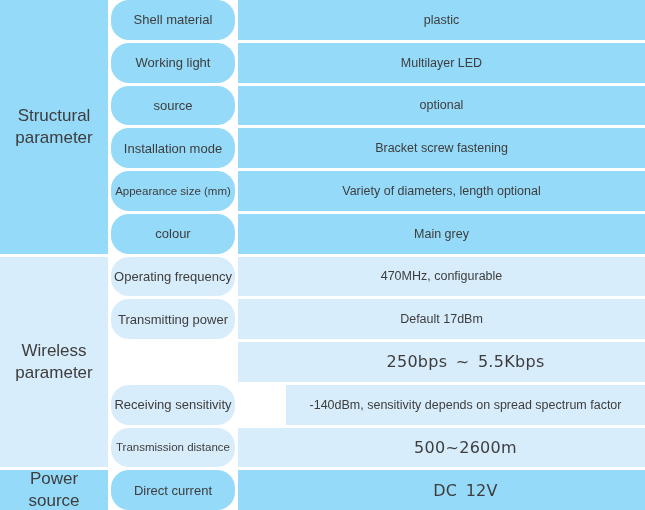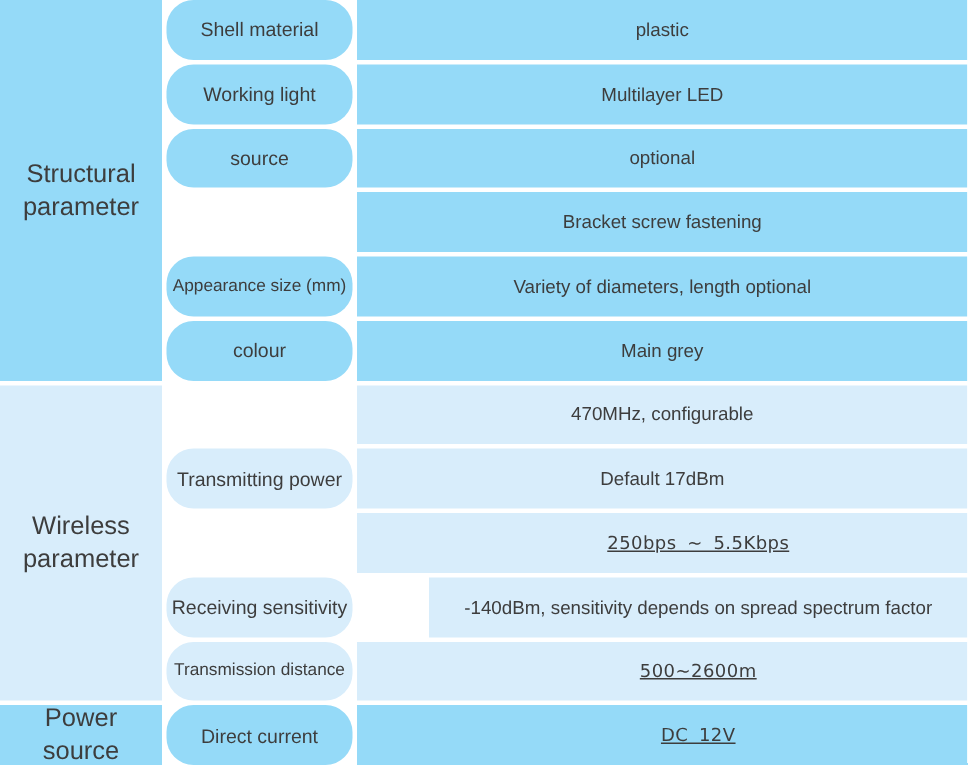--- a/index.html
+++ b/index.html
@@ -56,54 +56,55 @@
 
   
   .value {
     grid-column: 3;
     font-size: 12.5px;
     white-space: nowrap;
   }
   .value.full { padding-right: 0; margin-left: 48px; }   
   .value.alt {
     font-family: "DejaVu Sans", sans-serif;
-    font-size: 12px;
+    font-size: 16px;
     padding-right: 4px;
     padding-left: 52px;               
     letter-spacing: 0.3px;
     word-spacing: 3px;
-    text-decoration: underline;
   }
 </style>
 </head>
 <body>
 
 <div class="spec-table">
 
   <div class="cell med sec sec-structural">Structural parameter</div>
   <div class="cell light sec sec-wireless">Wireless parameter</div>
   <div class="cell med sec sec-power">Power source</div>
 
   <div class="cell med label" style="grid-row:1">Shell material</div>
   <div class="cell med value" style="grid-row:1">plastic</div>
 
   <div class="cell med label" style="grid-row:2">Working light</div>
   <div class="cell med value" style="grid-row:2">Multilayer LED</div>
 
   <div class="cell med label" style="grid-row:3">source</div>
   <div class="cell med value" style="grid-row:3">optional</div>
 
+  <div class="cell med label" style="grid-row:4">Installation mode</div>
   <div class="cell med value" style="grid-row:4">Bracket screw fastening</div>
 
   <div class="cell med label small" style="grid-row:5">Appearance size (mm)</div>
   <div class="cell med value" style="grid-row:5">Variety of diameters, length optional</div>
 
   <div class="cell med label" style="grid-row:6">colour</div>
   <div class="cell med value" style="grid-row:6">Main grey</div>
 
+  <div class="cell light label" style="grid-row:7">Operating frequency</div>
   <div class="cell light value" style="grid-row:7">470MHz, configurable</div>
 
   <div class="cell light label" style="grid-row:8">Transmitting power</div>
   <div class="cell light value" style="grid-row:8">Default 17dBm</div>
 
   <div class="cell light value alt" style="grid-row:9">250bps ~ 5.5Kbps</div>
 
   <div class="cell light label" style="grid-row:10">Receiving sensitivity</div>
   <div class="cell light value full" style="grid-row:10">-140dBm, sensitivity depends on spread spectrum factor</div>
 

